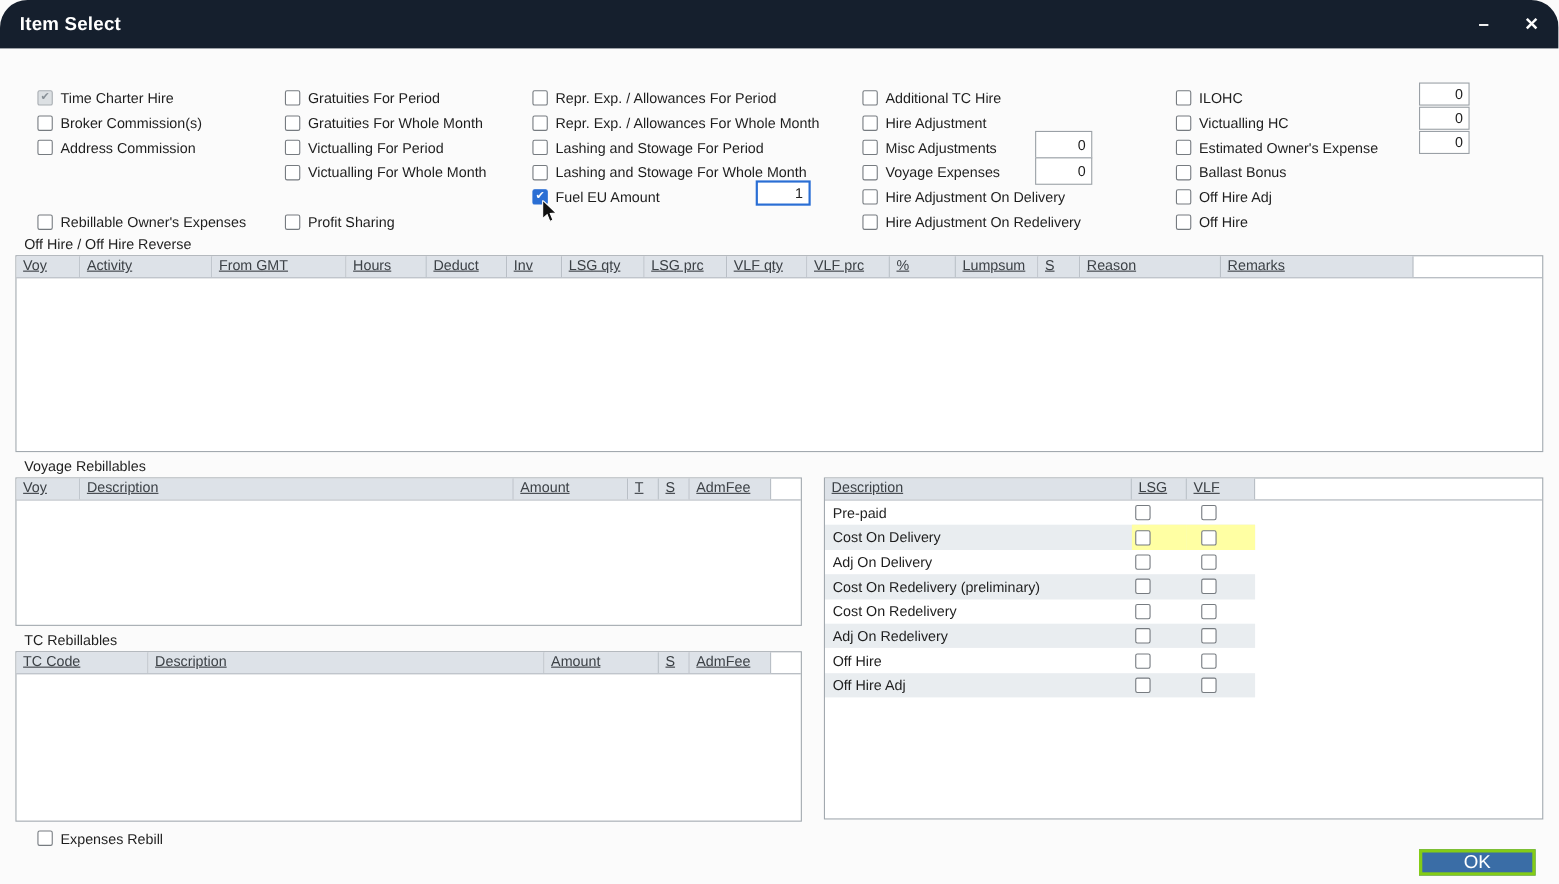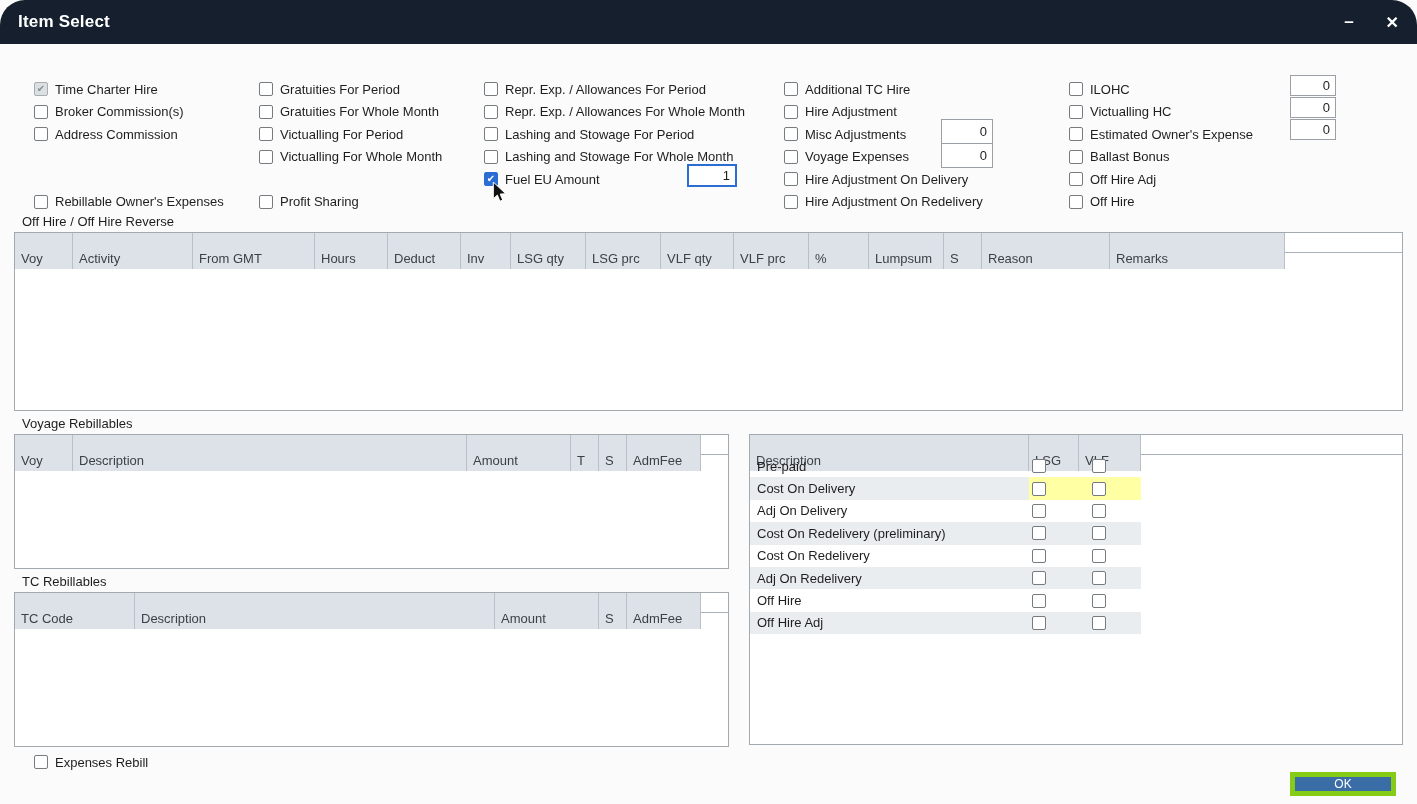--- a/index.html
+++ b/index.html
@@ -24,34 +24,34 @@
   .spacer1{height:45px;}
   .spacer2{height:22.5px;}
 
   .valbox{position:absolute;text-align:right;font-size:13px;font-family:inherit;border:1px solid #9aa0a6;background:#fff;padding:0 5px;color:#1e1e1e;}
   .valbox.focus{border:2px solid #2a6ed4;}
 
   .section-label{position:absolute;font-size:13px;color:#1e1e1e;white-space:nowrap;}
 
   .grid{position:absolute;background:#fff;border:1px solid #a2a9af;}
   .ghead{display:flex;height:20px;border-bottom:1px solid #aab0b7;}
-  .hc{background:#dde2e8;border-right:1px solid #b9bfc6;padding:18px 6px;white-space:nowrap;overflow:hidden;color:#3c4146;flex:none;}
+  .hc{background:#dde2e8;border-right:1px solid #b9bfc6;padding:0 6px;white-space:nowrap;overflow:hidden;color:#3c4146;flex:none;text-decoration:underline;}
   .hc.fill{background:transparent;border-right:none;flex:1;}
   .gbody{width:100%;}
 
   .ct-rows{width:391px;}
   .ct-row{display:flex;height:22.4px;align-items:center;}
   .ct-row.alt{background:#e9edf0;}
   .ct-desc{width:279px;padding:0 7px;white-space:nowrap;overflow:hidden;}
   .ct-c1{width:50px;display:flex;align-items:center;height:100%;padding-left:3px;}
   .ct-c2{width:62px;display:flex;align-items:center;height:100%;padding-left:13px;}
   .ct-row.hl .ct-c1,.ct-row.hl .ct-c2{background:#ffffa3;}
   .ct-row .cb{margin-right:0;}
 
-  .okbtn{position:absolute;left:1290px;top:772px;width:106px;height:24px;background:#3a6da6;color:#fff;border:5px solid #84cc16;font-size:12px;font-family:inherit;display:flex;align-items:center;justify-content:center;cursor:pointer;}
+  .okbtn{position:absolute;left:1290px;top:772px;width:106px;height:24px;background:#3a6da6;color:#fff;border:3px solid #84cc16;font-size:17px;font-family:inherit;display:flex;align-items:center;justify-content:center;cursor:pointer;}
 
   .cursor{position:absolute;left:492px;top:182px;pointer-events:none;}
 </style>
 </head>
 <body>
 
 <div class="dialog">
 
   <div class="titlebar">
     <span class="title">Item Select</span>

